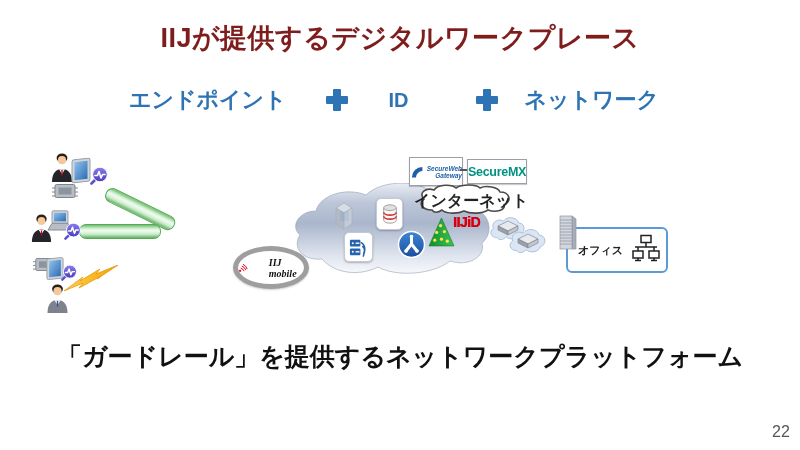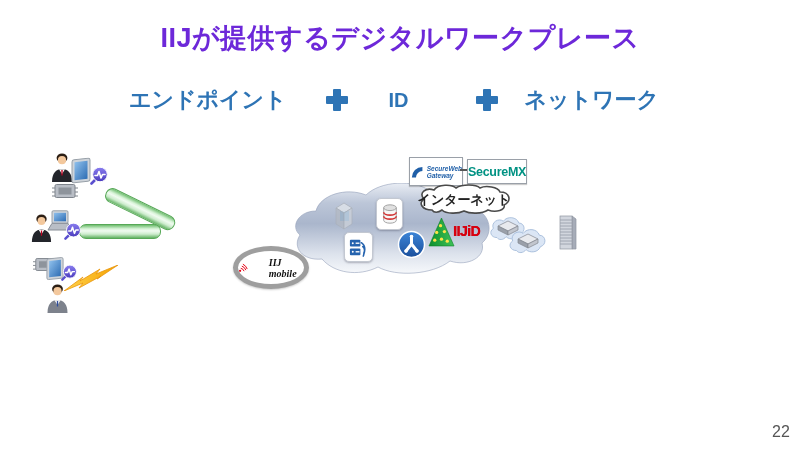--- a/index.html
+++ b/index.html
@@ -1,43 +1,43 @@
 <!DOCTYPE html>
 <html><head>
 <meta charset="utf-8">
 <style>
   html,body{margin:0;padding:0;background:#888;}
   .slide{position:relative;width:800px;height:450px;background:#ffffff;overflow:hidden;
          font-family:"Liberation Sans",sans-serif;margin:0 auto;}
   .abs{position:absolute;}
   .title{top:20px;left:0;width:800px;text-align:center;font-size:27px;font-weight:bold;
-         color:#6d28d9;letter-spacing:0.5px;}
+         color:#7f1d1d;letter-spacing:0.5px;}
   .formula{top:85px;left:0;width:788px;display:flex;justify-content:center;align-items:center;
            color:#2E74B5;font-weight:bold;}
   .f-label{font-size:22px;}
   .f-id{font-size:20px;margin:0 26px 0 40px;}
   .f-net{margin-left:26px;}
   .plus{position:relative;width:24px;height:24px;margin-left:38px;}
   .plus.second{margin-left:40px;}
   .plus::before{content:"";position:absolute;left:8px;top:1px;width:8px;height:22px;background:#2E74B5;border-radius:1px;}
   .plus::after{content:"";position:absolute;top:8px;left:1px;width:22px;height:8px;background:#2E74B5;border-radius:1px;}
   .tube{height:13px;background:linear-gradient(to bottom,#6dbd6d 0%,#d9f4d9 30%,#f0fbf0 45%,#cdeccd 70%,#62b262 100%);
         border:1px solid #57a857;border-radius:7px;}
   .icon-box{background:#fff;border:1px solid #c3c8d1;border-radius:5px;box-shadow:0 1px 2px rgba(60,60,80,.35);
             display:flex;align-items:center;justify-content:center;}
   .logo-box{background:#fff;border:1px solid #9aa0a8;box-shadow:0 1px 1px rgba(0,0,0,.2);
-            display:flex;align-items:center;justify-content:center;gap:2px;}
+            display:flex;align-items:center;justify-content:center;gap:2px;text-align:right;}
   .gw-text{font-size:6.5px;line-height:7px;font-weight:bold;font-style:italic;color:#1f5fa8;}
   .mx-text{font-size:12.5px;font-weight:bold;color:#009283;letter-spacing:-0.3px;}
   .mobile-ellipse{border:5px solid #9e9e9e;border-radius:50%;background:#fff;
                   display:flex;align-items:center;justify-content:center;gap:21px;box-shadow:0 1px 2px rgba(0,0,0,.2);}
   .mobile-label{font-family:"Liberation Serif",serif;font-style:italic;font-weight:bold;font-size:10px;color:#111;}
   .iijid-label{color:#D7000F;font-weight:bold;font-size:14px;letter-spacing:-0.5px;
                text-shadow:0.4px 0 #D7000F;}
-  .internet-label{font-size:13px;font-weight:bold;color:#222;white-space:nowrap;}
+  .internet-label{font-size:16px;font-weight:bold;color:#222;white-space:nowrap;}
   .office-box{background:#fff;border:2px solid #5B9BD5;border-radius:6px;display:flex;
               align-items:center;justify-content:flex-start;padding-left:10px;gap:6px;}
   .office-label{font-size:11px;font-weight:bold;color:#222;}
   .message{left:0;width:800px;text-align:center;font-weight:bold;color:#111;font-size:25px;line-height:31px;}
   .page-num{font-size:16px;color:#555;}
 </style>
 </head>
 <body>
 
 <svg width="0" height="0" style="position:absolute">
@@ -214,21 +214,21 @@
     <svg class="abs" style="left:428px;top:77px;" width="27" height="30" viewBox="0 0 28 31">
       <polygon points="14,1 27,30 1,30" fill="url(#gradGreenTri)" stroke="#0a7d26" stroke-width="0.6"></polygon>
       <circle cx="13" cy="9" r="1.7" fill="#ffe24a"></circle>
         <circle cx="9" cy="16" r="1.7" fill="#ffe24a"></circle>
       <circle cx="17" cy="15" r="1.7" fill="#ffe24a"></circle>
         <circle cx="7" cy="24" r="1.7" fill="#ffe24a"></circle>
       <circle cx="14" cy="23" r="1.7" fill="#ffe24a"></circle>
         <circle cx="20" cy="25" r="1.7" fill="#ffe24a"></circle>
     </svg>
 
-    <div class="abs iijid-label" style="left:453px;top:83px;">IIJiD</div>
+    <div class="abs iijid-label" style="left:453px;top:74px;">IIJiD</div>
 
     <div class="abs logo-box" style="left:409px;top:17px;width:52px;height:27px;">
       <svg width="15" height="16" viewBox="0 0 16 16">
         <path d="M2,14 A11.5,11.5 0 0 1 13.5,2.5 L13.5,7 A7,7 0 0 0 6.5,14 Z" fill="#1f5fa8"></path>
       </svg>
       <span class="gw-text">
         <span>SecureWeb</span><br>
         <span>Gateway</span>
       </span>
     </div>
@@ -260,26 +260,38 @@
         <path d="M11,25 C4,25 2,18 7,15 C4,8 13,3 18,7 C22,1 33,2 35,9 C42,9 43,19 36,21
                  C34,27 25,28 21,24 C18,28 13,28 11,25 Z" fill="#dbe6f5" stroke="#a8bedb"></path>
       </svg>
       <svg class="abs" style="left:8px;top:7px;" width="26" height="16" viewBox="0 0 26 16">
         <polygon points="4,6 14,1 24,6 14,11" fill="#e8eaee" stroke="#82878f" stroke-width="0.7"></polygon>
         <polygon points="4,6 14,11 14,15 4,10" fill="#9aa0aa" stroke="#82878f" stroke-width="0.7"></polygon>
         <polygon points="14,11 24,6 24,10 14,15" fill="#c2c6ce" stroke="#82878f" stroke-width="0.7"></polygon>
       </svg>
     </div>
 
+    <div class="abs office-box" style="left:566px;top:87px;width:88px;height:42px;">
+      <span class="office-label">オフィス</span>
+      <svg width="34" height="32" viewBox="0 0 32 32">
+        <g fill="#fff" stroke="#222" stroke-width="1.5">
+          <rect x="11" y="1.5" width="10" height="7"></rect>
+          <rect x="3" y="17" width="10" height="7"></rect>
+          <rect x="19" y="17" width="10" height="7"></rect>
+        </g>
+        <path d="M16,8.5 V13 M5,13 H27 M8,13 V17 M24,13 V17 M8,24 V26.5 M5,26.5 H11 M24,24 V26.5 M21,26.5 H27" fill="none" stroke="#222" stroke-width="1.5"></path>
+      </svg>
+    </div>
     <svg class="abs" style="left:558px;top:73px;" width="20" height="38" viewBox="0 0 20 38">
       <polygon points="14,3 18,6 18,36 14,36" fill="#a6acb8" stroke="#8f95a0" stroke-width="0.7"></polygon>
       <rect x="2" y="3" width="12" height="33" fill="#d2d6de" stroke="#8f95a0" stroke-width="0.7"></rect>
       <path d="M2,7 H14 M2,10 H14 M2,13 H14 M2,16 H14 M2,19 H14 M2,22 H14 M2,25 H14 M2,28 H14 M2,31 H14" stroke="#9aa0ac" stroke-width="0.9"></path>
     </svg>
 
   </div>
 
   <div class="abs message" style="top:341px;">
+    <div>「ガードレール」を提供するネットワークプラットフォーム</div>
   </div>
 
   <div class="abs page-num" style="left:772px;top:423px;">22</div>
 
 </div>
 
 </body></html>

